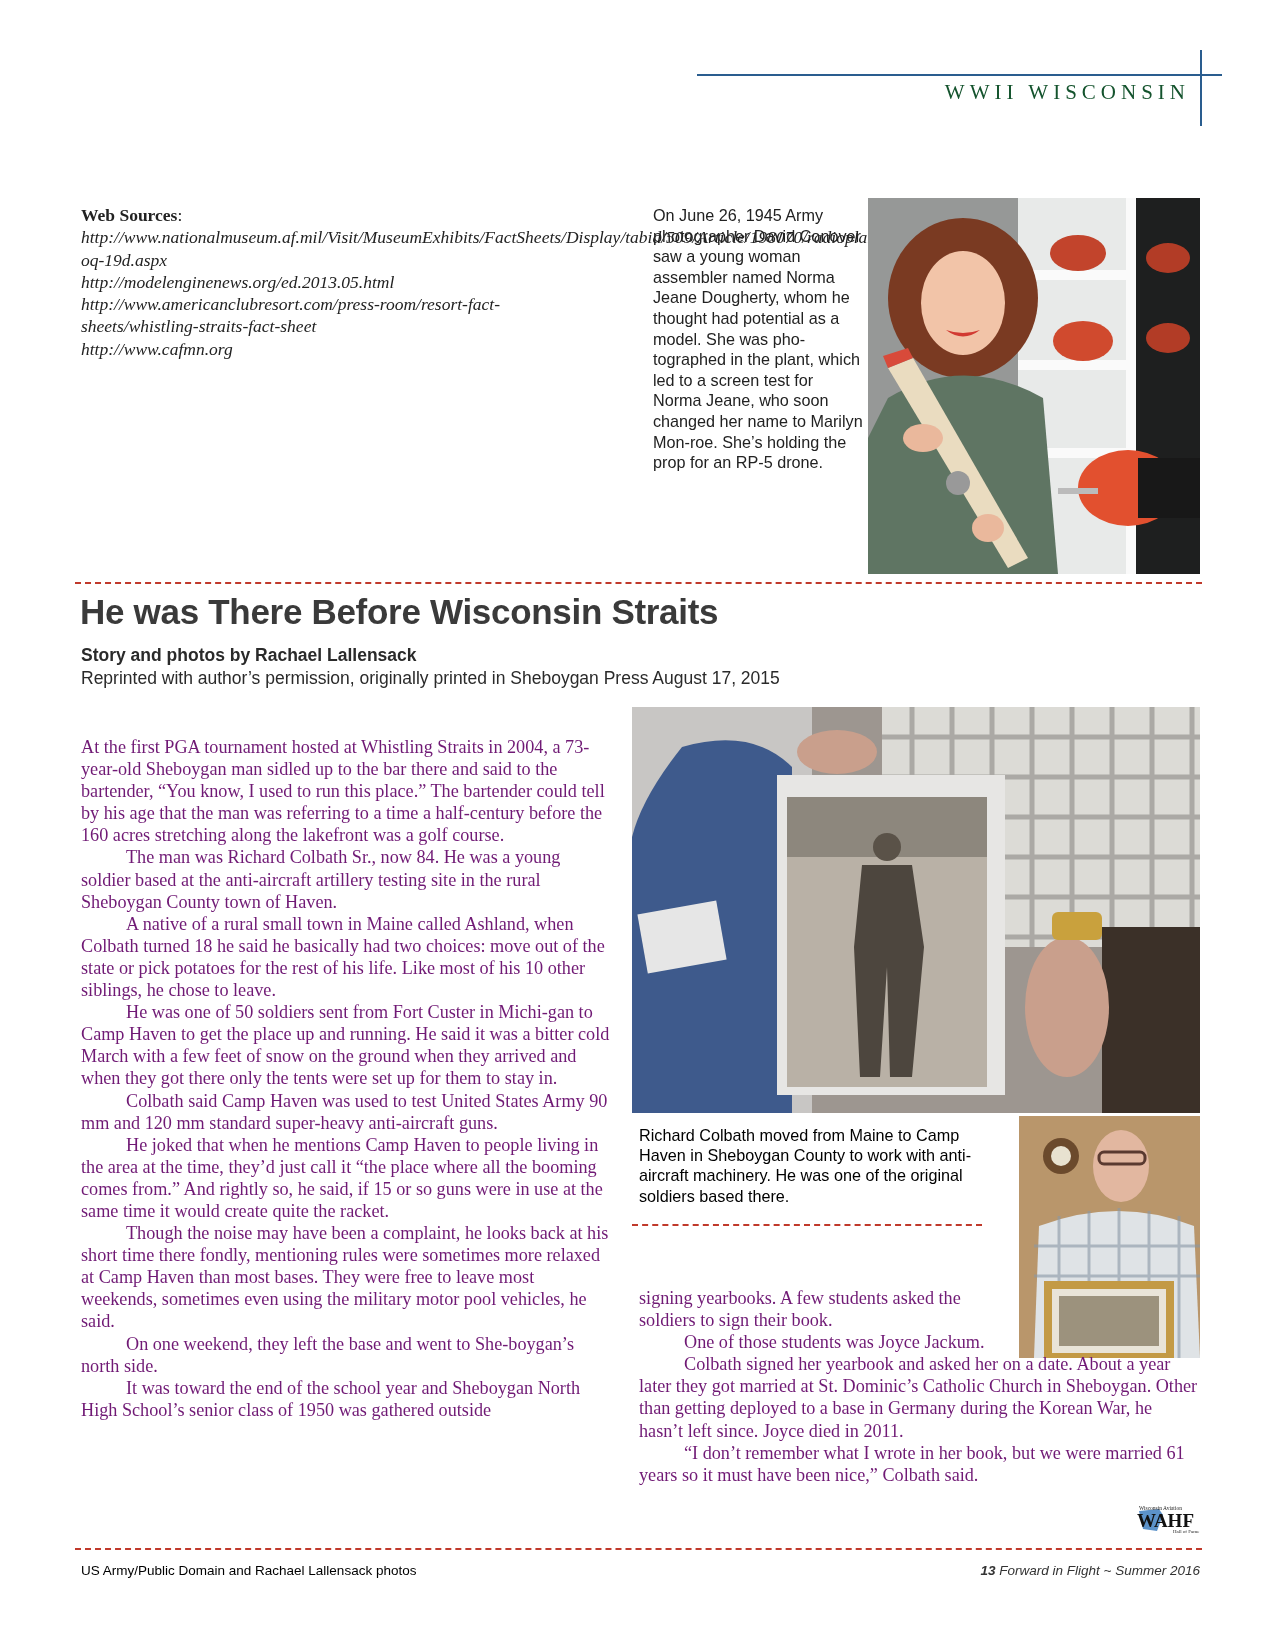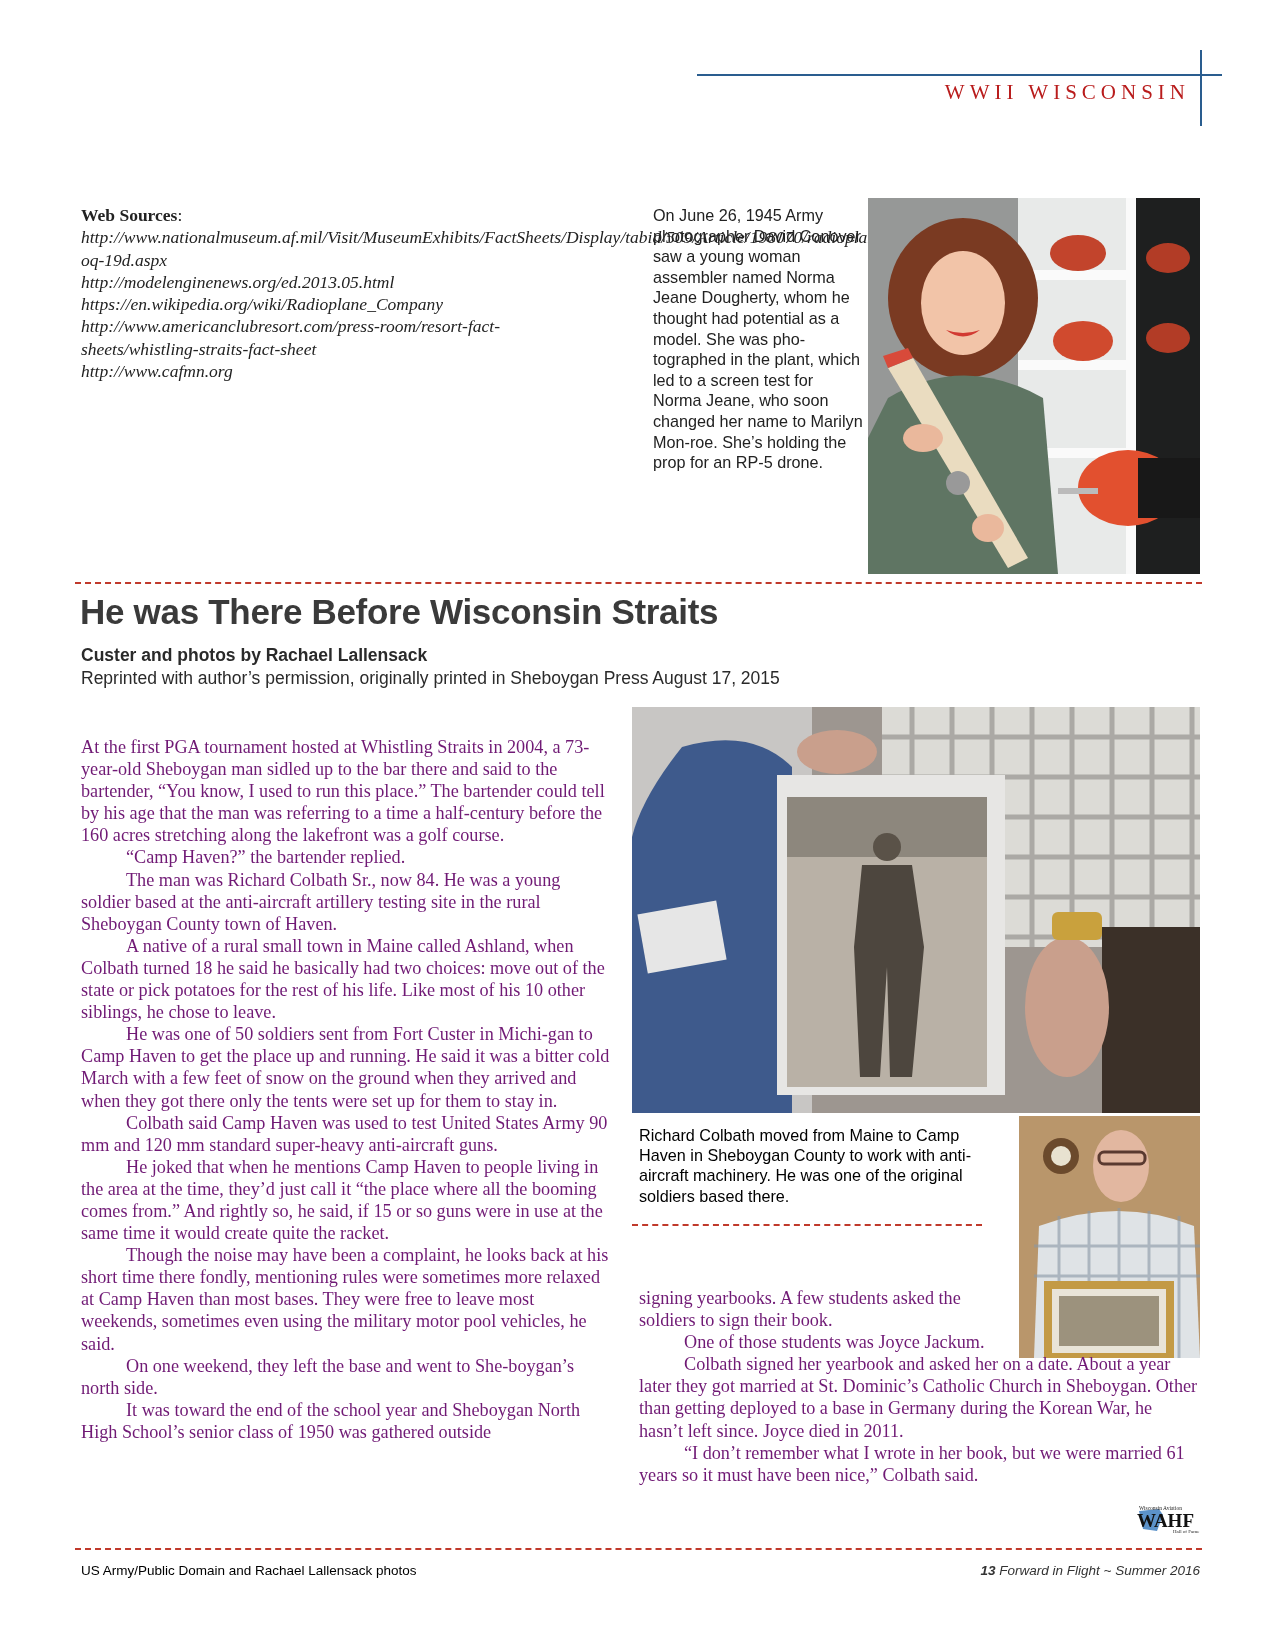--- a/index.html
+++ b/index.html
@@ -2,21 +2,21 @@
 <html><head>
 <meta charset="utf-8">
 <style>
   html, body { margin:0; padding:0; }
   body { width:1275px; height:1650px; background:#ffffff; position:relative; overflow:hidden; color:#222; }
   .abs { position:absolute; }
 
   
   .hdr-line { left:697px; top:74px; width:525px; height:2px; background:#2a5d8f; }
   .hdr-vline { left:1200px; top:50px; width:2px; height:76px; background:#2a5d8f; }
-  .hdr-title { right:85px; top:80px; font-family:"Liberation Serif", serif; font-size:21px; letter-spacing:5px; color:#b91c1c; }
+  .hdr-title { right:85px; top:80px; font-family:"Liberation Serif", serif; font-size:21px; letter-spacing:5px; color:#14532d; }
 
   
   .sources { left:81px; top:204px; width:530px; font-family:"Liberation Serif", serif; font-size:17.5px; line-height:22.3px; color:#222; }
   .sources .lbl { font-weight:bold; font-style:normal;text-align:right; }
   .sources .url { font-style:italic; display:block; }
 
   
   .mm-caption { left:653px; top:205px; width:210px; font-family:"Liberation Sans", sans-serif; font-size:16.2px; line-height:20.6px; color:#222; }
   .mm-photo { left:868px; top:198px; width:332px; height:376px; overflow:hidden; background:#d9dbda; }
 
@@ -50,21 +50,20 @@
 <body>
 
 <div class="abs hdr-line"></div>
 <div class="abs hdr-vline"></div>
 <div class="abs hdr-title">WWII WISCONSIN</div>
 
 <div class="abs sources">
   <div><span class="lbl">Web Sources</span>:</div>
   <span class="url">http://www.nationalmuseum.af.mil/Visit/MuseumExhibits/FactSheets/Display/tabid/509/Article/198070/radioplane-oq-19d.aspx</span>
   <span class="url">http://modelenginenews.org/ed.2013.05.html</span>
-  <span class="url">https://en.wikipedia.org/wiki/Radioplane_Company</span>
   <span class="url">http://www.americanclubresort.com/press-room/resort-fact-sheets/whistling-straits-fact-sheet</span>
   <span class="url">http://www.cafmn.org</span>
 </div>
 
 <div class="abs mm-caption">On June 26, 1945 Army photographer David Conover saw a young woman assembler named Norma Jeane Dougherty, whom he thought had potential as a model. She was pho-tographed in the plant, which led to a screen test for Norma Jeane, who soon changed her name to Marilyn Mon-roe. She’s holding the prop for an RP-5 drone.</div>
 <div class="abs mm-photo">
   <svg width="332" height="376" viewBox="0 0 332 376">
     <rect width="332" height="376" fill="#cfd2d1"></rect>
 
     <rect x="0" y="0" width="332" height="376" fill="#2b2d2c" opacity="0.35"></rect>
@@ -95,26 +94,25 @@
 
     <ellipse cx="55" cy="240" rx="20" ry="14" fill="#eab89c"></ellipse>
     <ellipse cx="120" cy="330" rx="16" ry="14" fill="#eab89c"></ellipse>
     <circle cx="90" cy="285" r="12" fill="#999"></circle>
   </svg>
 </div>
 
 <div class="abs dash-red dash1"></div>
 
 <div class="abs title">He was There Before Wisconsin Straits</div>
-<div class="abs byline">Custer and photos by Rachael Lallensack</div>
+<div class="abs byline">Story and photos by Rachael Lallensack</div>
 <div class="abs reprint">Reprinted with author’s permission, originally printed in Sheboygan Press August 17, 2015</div>
 
 <div class="abs col col-left">
   <p class="first">At the first PGA tournament hosted at Whistling Straits in 2004, a 73-year-old Sheboygan man sidled up to the bar there and said to the bartender, “You know, I used to run this place.” The bartender could tell by his age that the man was referring to a time a half-century before the 160 acres stretching along the lakefront was a golf course.</p>
-  <p>“Camp Haven?” the bartender replied.</p>
   <p>The man was Richard Colbath Sr., now 84. He was a young soldier based at the anti-aircraft artillery testing site in the rural Sheboygan County town of Haven.</p>
   <p>A native of a rural small town in Maine called Ashland, when Colbath turned 18 he said he basically had two choices: move out of the state or pick potatoes for the rest of his life. Like most of his 10 other siblings, he chose to leave.</p>
   <p>He was one of 50 soldiers sent from Fort Custer in Michi-gan to Camp Haven to get the place up and running. He said it was a bitter cold March with a few feet of snow on the ground when they arrived and when they got there only the tents were set up for them to stay in.</p>
   <p>Colbath said Camp Haven was used to test United States Army 90 mm and 120 mm standard super-heavy anti-aircraft guns.</p>
   <p>He joked that when he mentions Camp Haven to people living in the area at the time, they’d just call it “the place where all the booming comes from.” And rightly so, he said, if 15 or so guns were in use at the same time it would create quite the racket.</p>
   <p>Though the noise may have been a complaint, he looks back at his short time there fondly, mentioning rules were sometimes more relaxed at Camp Haven than most bases. They were free to leave most weekends, sometimes even using the military motor pool vehicles, he said.</p>
   <p>On one weekend, they left the base and went to She-boygan’s north side.</p>
   <p>It was toward the end of the school year and Sheboygan North High School’s senior class of 1950 was gathered outside</p>
 </div>
 

